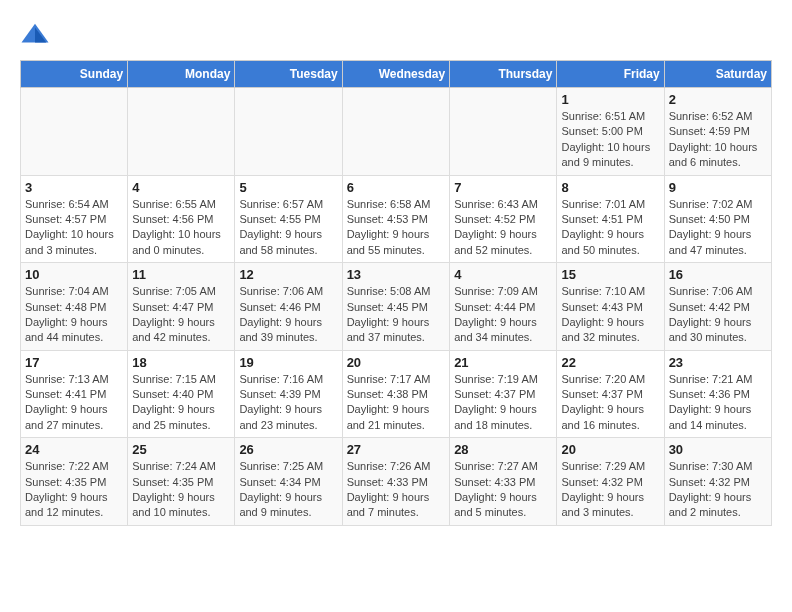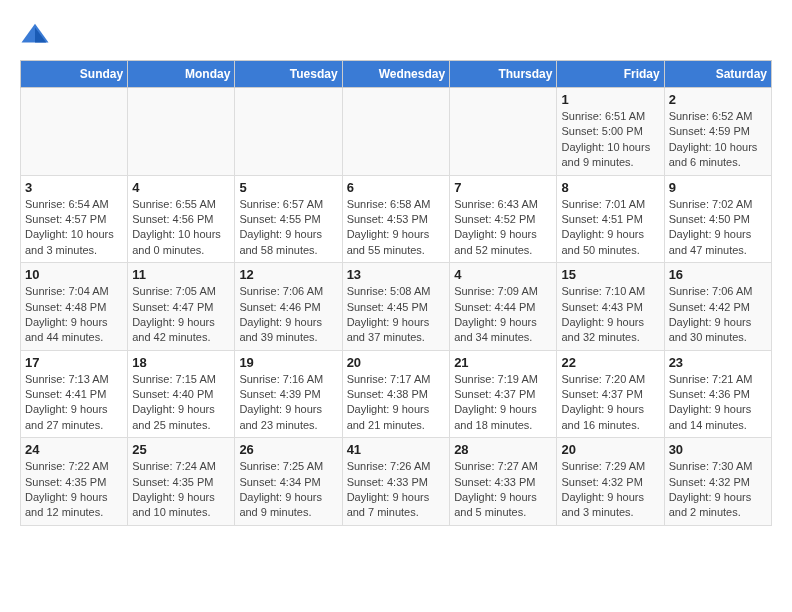--- a/index.html
+++ b/index.html
@@ -294,21 +294,21 @@
 Sunset: 4:35 PM
 Daylight: 9 hours and 10 minutes.</div>
         </td>
         <td>
           <span class="day-num">26</span>
           <div class="day-info">Sunrise: 7:25 AM
 Sunset: 4:34 PM
 Daylight: 9 hours and 9 minutes.</div>
         </td>
         <td>
-          <span class="day-num">41</span>
+          <span class="day-num">27</span>
           <div class="day-info">Sunrise: 7:26 AM
 Sunset: 4:33 PM
 Daylight: 9 hours and 7 minutes.</div>
         </td>
         <td>
           <span class="day-num">28</span>
           <div class="day-info">Sunrise: 7:27 AM
 Sunset: 4:33 PM
 Daylight: 9 hours and 5 minutes.</div>
         </td>

